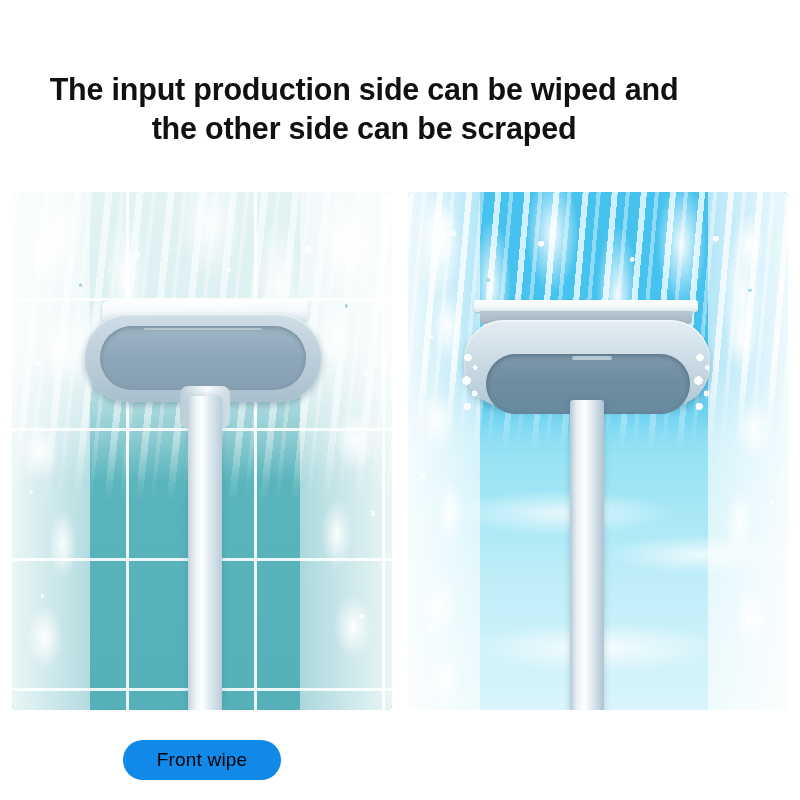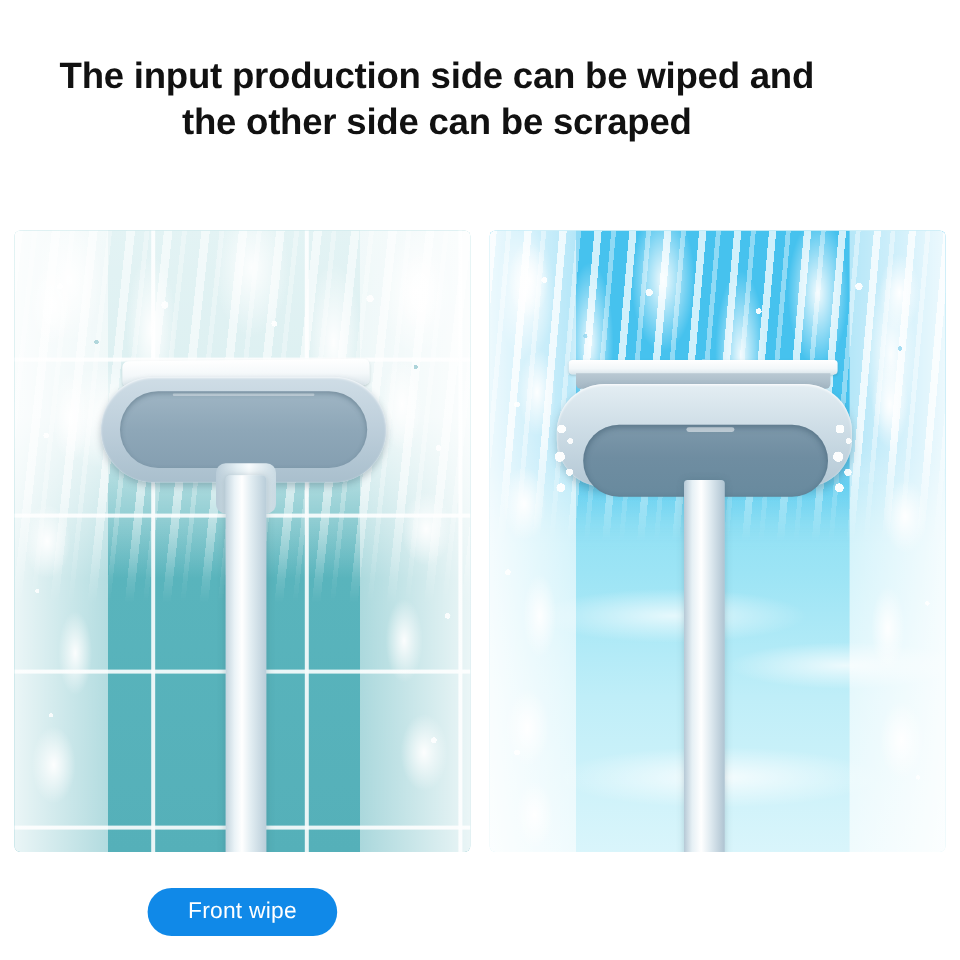--- a/index.html
+++ b/index.html
@@ -12,21 +12,21 @@
     height: 800px;
     overflow: hidden;
     font-family: "Liberation Sans", sans-serif;
     position: relative;
   }
 
   
   .headline {
     position: absolute;
     left: 0;
-    top: 44px;
+    top: 70px;
     width: 728px;
     text-align: center;
     font-size: 30.5px;
     font-weight: bold;
     line-height: 39px;
     letter-spacing: -0.2px;
     color: #111111;
     white-space: pre-line;
   }
 
@@ -314,21 +314,21 @@
   }
   .pill {
     display: inline-flex;
     align-items: center;
     justify-content: center;
     height: 40px;
     padding: 0 34px;
     min-width: 140px;
     border-radius: 20px;
     background: #1089e8;
-    color: #ffffff;
+    color: #000000;
     font-size: 19px;
     letter-spacing: .2px;
     white-space: nowrap;
     border: none;
     cursor: pointer;
   }
 </style>
 </head>
 <body>
 

